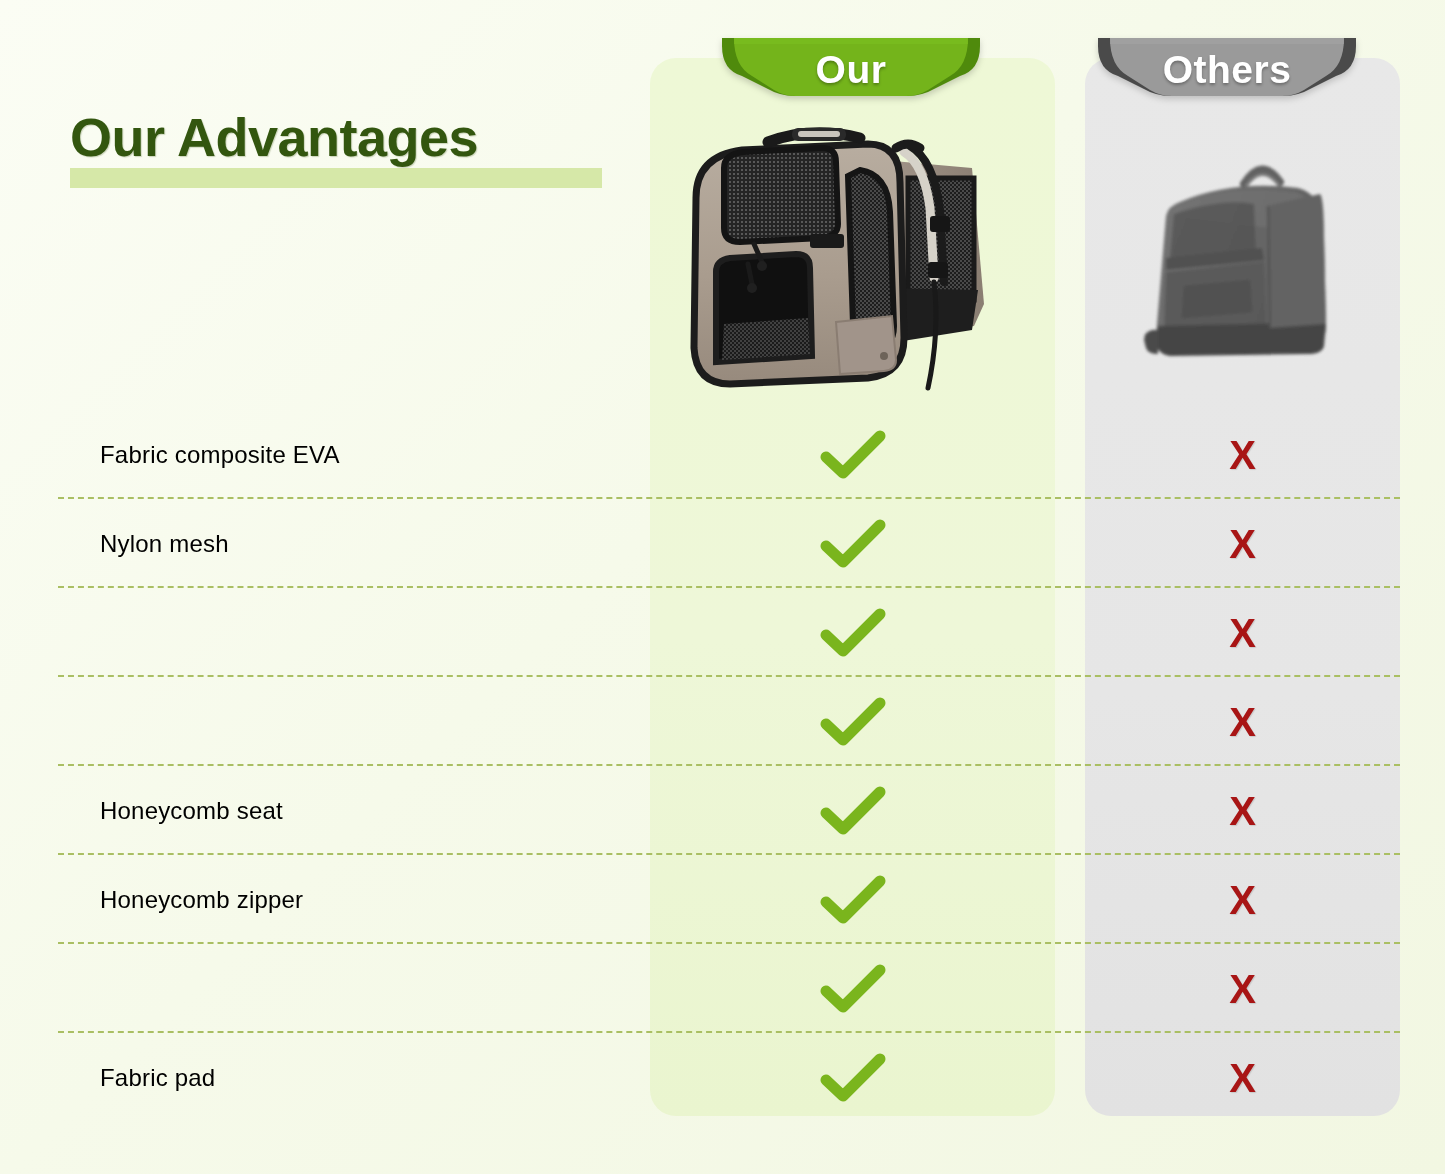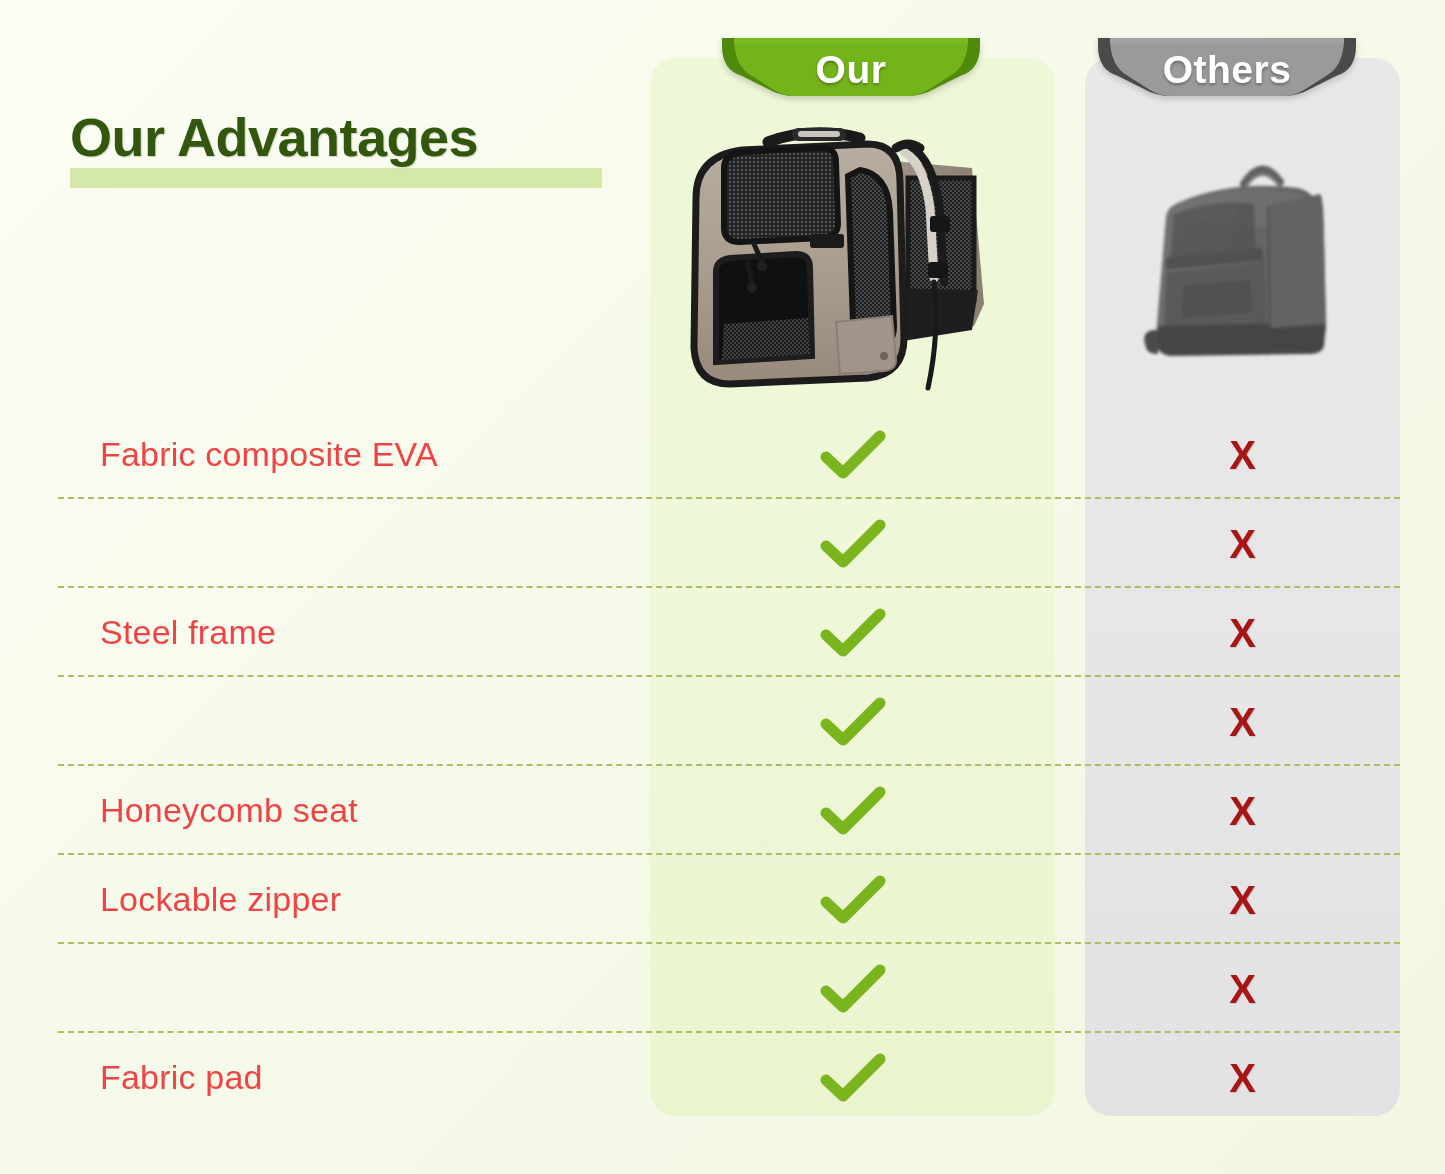--- a/index.html
+++ b/index.html
@@ -121,22 +121,22 @@
     height: 0;
     border-top: 2px dashed #aabf63;
   }
   .row-label {
     position: absolute;
     left: 100px;
     top: 0;
     height: 89px;
     display: flex;
     align-items: center;
-    font-size: 34px;
-    color: #ef4444;
+    font-size: 24px;
+    color: #000000;
     letter-spacing: 0.2px;
     white-space: nowrap;
   }
   .cell-check {
     position: absolute;
     left: 650px;
     width: 405px;
     top: 0;
     height: 89px;
     display: flex;
@@ -309,33 +309,33 @@
             <path d="M6 27 L23 43 L60 6" fill="none" stroke="#7ab51d" stroke-width="11" stroke-linecap="round" stroke-linejoin="round"></path>
           </svg>
       </div>
       <div class="cell-cross">
         <span class="cross-mark">X</span>
       </div>
       <div class="row-divider"></div>
     </div>
 
     <div class="row">
-      <div class="cell-check">
-        <svg class="check-icon" viewBox="0 0 66 50" xmlns="http://www.w3.org/2000/svg">
-            <path d="M6 27 L23 43 L60 6" fill="none" stroke="#7ab51d" stroke-width="11" stroke-linecap="round" stroke-linejoin="round"></path>
-          </svg>
-      </div>
-      <div class="cell-cross">
-        <span class="cross-mark">X</span>
-      </div>
-      <div class="row-divider"></div>
-    </div>
-
-    <div class="row">
-      <div class="row-label">Steel frame</div>
+      <div class="row-label">Nylon mesh</div>
+      <div class="cell-check">
+        <svg class="check-icon" viewBox="0 0 66 50" xmlns="http://www.w3.org/2000/svg">
+            <path d="M6 27 L23 43 L60 6" fill="none" stroke="#7ab51d" stroke-width="11" stroke-linecap="round" stroke-linejoin="round"></path>
+          </svg>
+      </div>
+      <div class="cell-cross">
+        <span class="cross-mark">X</span>
+      </div>
+      <div class="row-divider"></div>
+    </div>
+
+    <div class="row">
       <div class="cell-check">
         <svg class="check-icon" viewBox="0 0 66 50" xmlns="http://www.w3.org/2000/svg">
             <path d="M6 27 L23 43 L60 6" fill="none" stroke="#7ab51d" stroke-width="11" stroke-linecap="round" stroke-linejoin="round"></path>
           </svg>
       </div>
       <div class="cell-cross">
         <span class="cross-mark">X</span>
       </div>
       <div class="row-divider"></div>
     </div>
@@ -359,21 +359,21 @@
             <path d="M6 27 L23 43 L60 6" fill="none" stroke="#7ab51d" stroke-width="11" stroke-linecap="round" stroke-linejoin="round"></path>
           </svg>
       </div>
       <div class="cell-cross">
         <span class="cross-mark">X</span>
       </div>
       <div class="row-divider"></div>
     </div>
 
     <div class="row">
-      <div class="row-label">Lockable zipper</div>
+      <div class="row-label">Honeycomb zipper</div>
       <div class="cell-check">
         <svg class="check-icon" viewBox="0 0 66 50" xmlns="http://www.w3.org/2000/svg">
             <path d="M6 27 L23 43 L60 6" fill="none" stroke="#7ab51d" stroke-width="11" stroke-linecap="round" stroke-linejoin="round"></path>
           </svg>
       </div>
       <div class="cell-cross">
         <span class="cross-mark">X</span>
       </div>
       <div class="row-divider"></div>
     </div>

